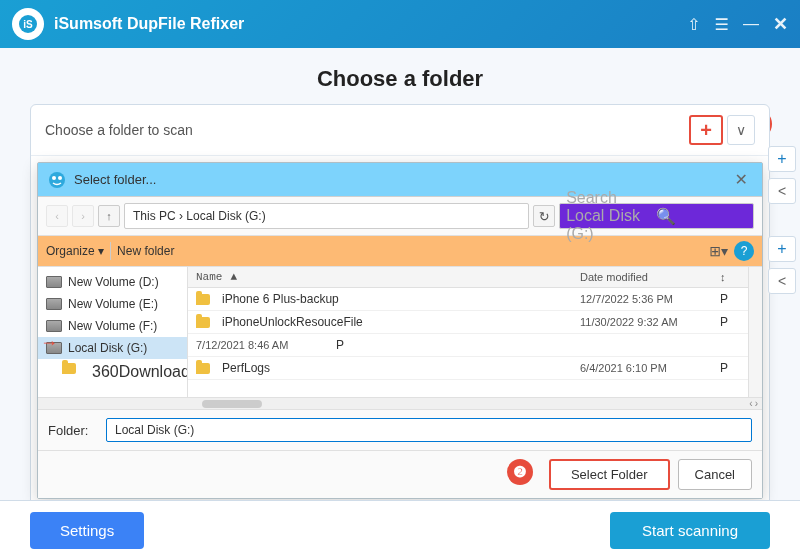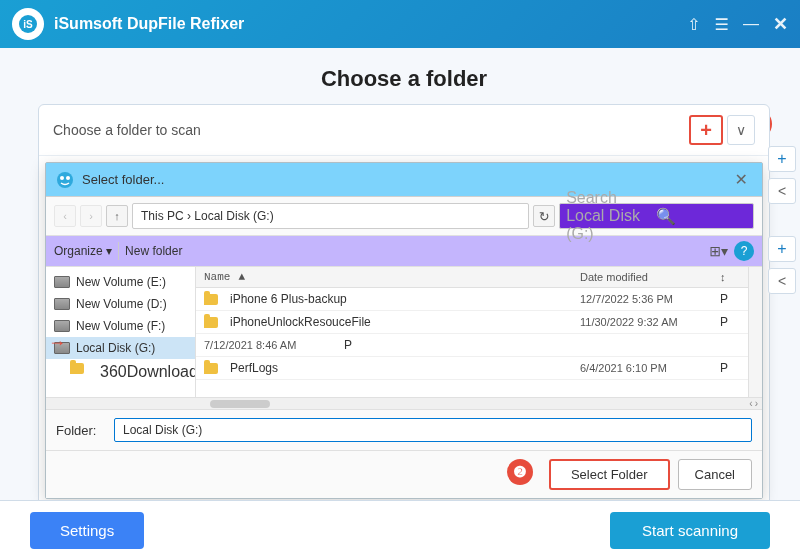--- a/index.html
+++ b/index.html
@@ -50,21 +50,21 @@
       opacity: 0.9;
     }
     .titlebar-close {
       font-size: 18px;
       font-weight: bold;
     }
 
     
     .main-content {
       background: #f5f8fc;
-      padding: 0 30px 0 38px;
+      padding: 0 30px 0 30px;
       height: calc(560px - 48px - 60px);
       overflow: hidden;
     }
 
     .page-title {
       text-align: center;
       font-size: 22px;
       font-weight: 600;
       color: #222;
       padding: 18px 0 12px;
@@ -230,21 +230,21 @@
       min-width: 160px;
       height: 26px;
     }
     .search-box span { flex: 1; }
 
     .dialog-toolbar {
       display: flex;
       align-items: center;
       padding: 5px 8px;
       border-bottom: 1px solid #e0e0e0;
-      background: #c4b5fd;
+      background: #fdba74;
       gap: 6px;
     }
     .toolbar-btn {
       font-size: 12px;
       color: #333;
       cursor: pointer;
       display: flex;
       align-items: center;
       gap: 3px;
     }
@@ -544,25 +544,25 @@
         </div>
       </div>
 
       <div class="dialog-body" style="position:relative;">
 
         <div class="drives-panel" style="position:relative;">
 
           <div class="arrow-indicator" style="position:absolute;left:2px;top:56%;color:#e74c3c;font-size:18px;font-weight:bold;">→</div>
           <div class="drive-item">
             <div class="drive-icon hdd"></div>
-            <span>New Volume (E:)</span>
+            <span>New Volume (D:)</span>
           </div>
           <div class="drive-item">
             <div class="drive-icon hdd"></div>
-            <span>New Volume (D:)</span>
+            <span>New Volume (E:)</span>
           </div>
           <div class="drive-item">
             <div class="drive-icon hdd"></div>
             <span>New Volume (F:)</span>
           </div>
           <div class="drive-item selected">
             <div class="drive-icon hdd"></div>
             <span>Local Disk (G:)</span>
           </div>
           <div class="subfolder-item">

